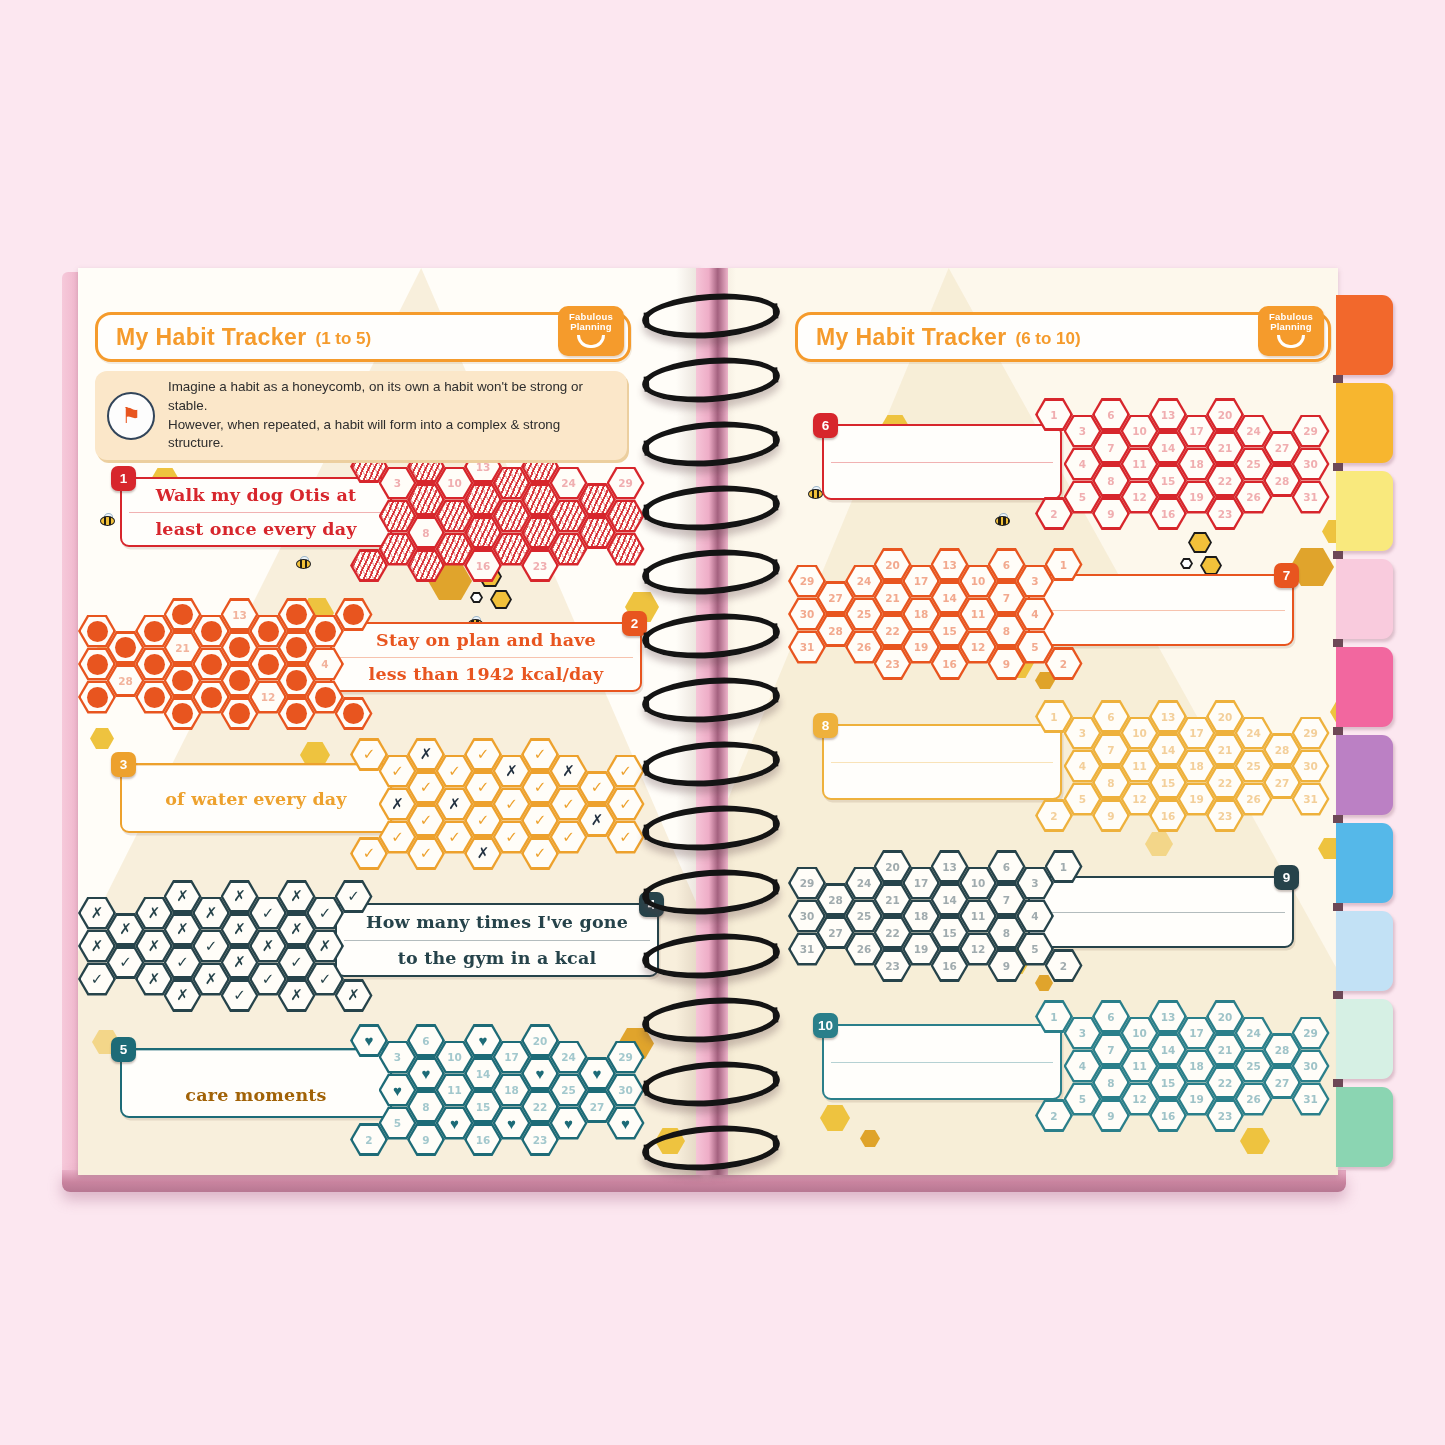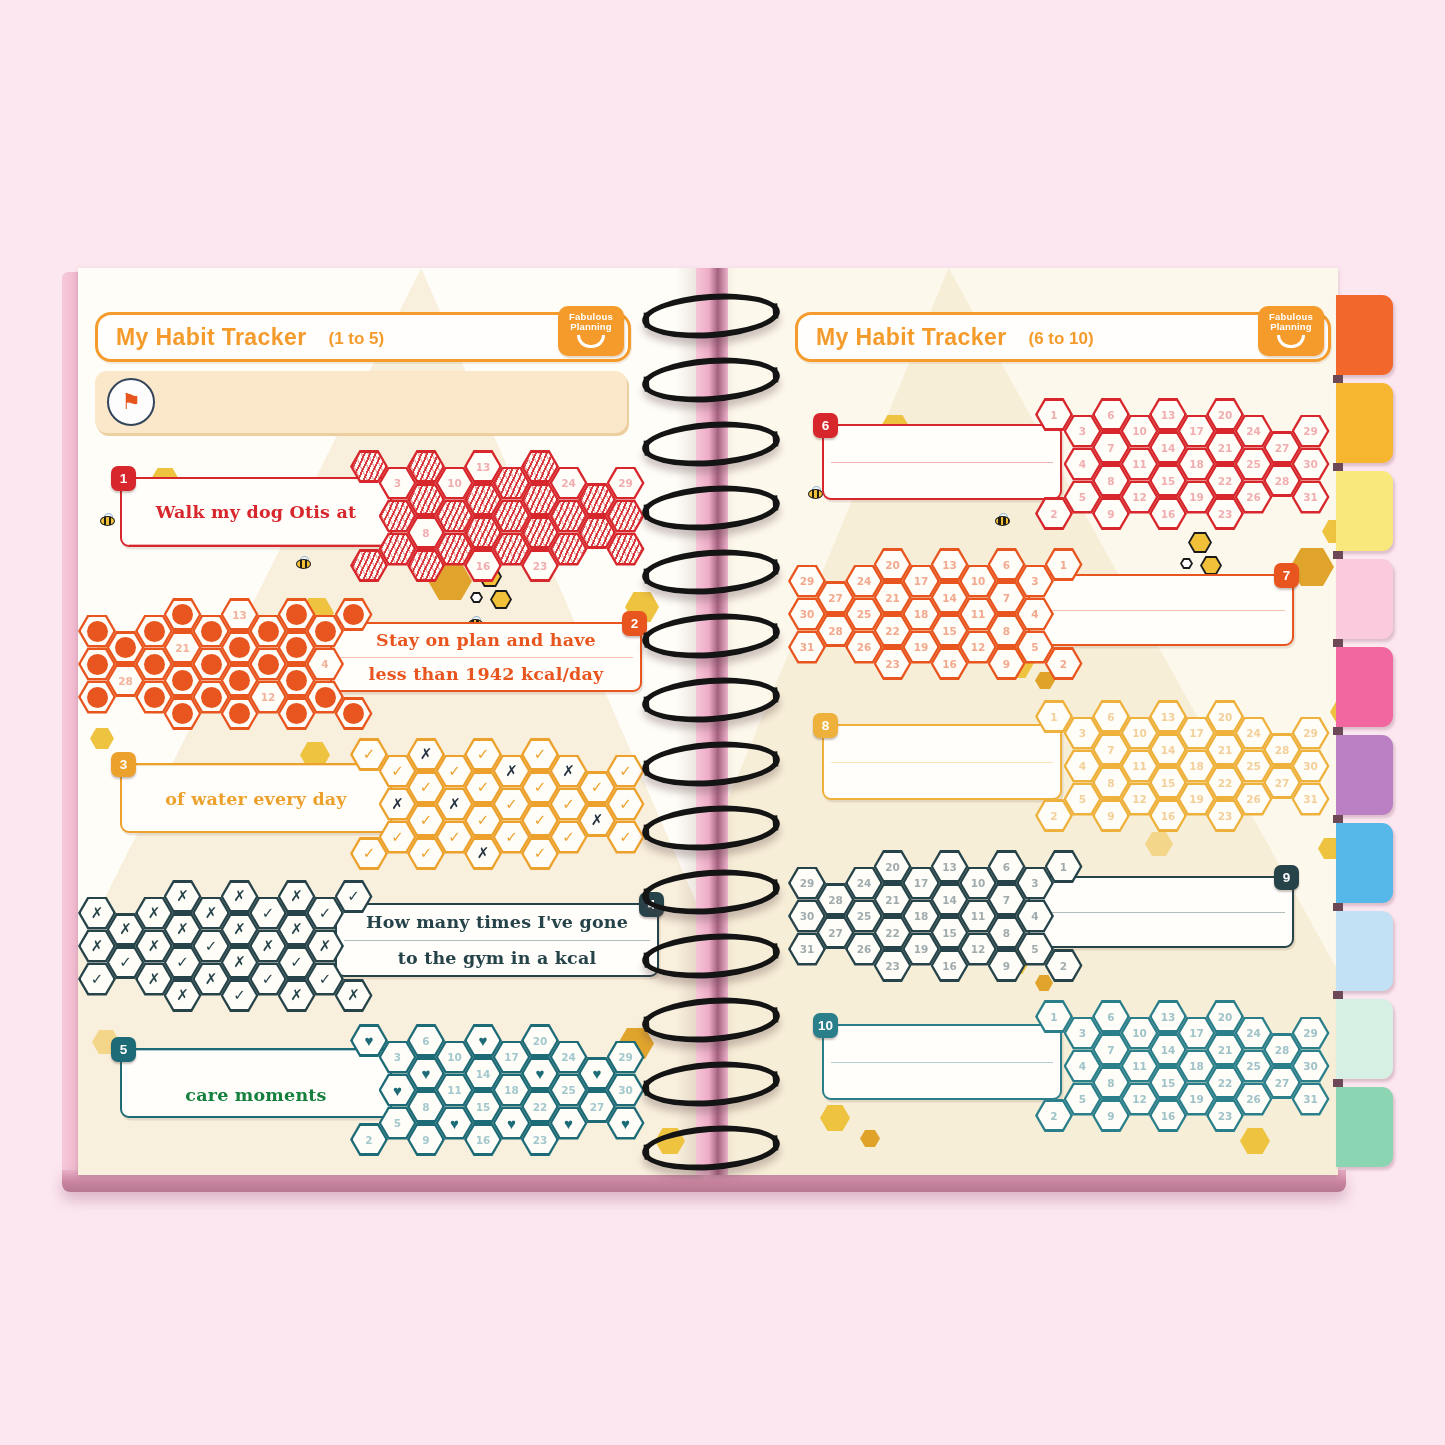--- a/index.html
+++ b/index.html
@@ -19,21 +19,21 @@
   .page .tri{position:absolute;inset:0;background:#f7edd8;opacity:.9;
     clip-path:polygon(55% 0,118% 100%,-18% 100%);}
   .pg-right .tri{clip-path:polygon(38% 0,118% 100%,-22% 100%);background:#f6ecd5;}
   .pg-left::after{content:"";position:absolute;right:0;top:0;width:26px;height:100%;
     background:linear-gradient(90deg,rgba(120,90,70,0) ,rgba(120,90,70,.18));}
   .pg-right::before{content:"";position:absolute;left:0;top:0;width:26px;height:100%;
     background:linear-gradient(270deg,rgba(120,90,70,0),rgba(120,90,70,.16));z-index:3;}
 
   
   .hdr{position:absolute;height:44px;background:#fffefc;border:3px solid #f59b2c;border-radius:16px;
-    display:flex;align-items:center;gap:22px;padding:0 18px;z-index:5;box-shadow:1px 2px 0 rgba(150,100,40,.12);}
+    display:flex;align-items:center;gap:9px;padding:0 18px;z-index:5;box-shadow:1px 2px 0 rgba(150,100,40,.12);}
   .hdr .ttl{font-weight:800;font-size:23px;color:#f59b2c;letter-spacing:.4px;}
   .hdr .rng{font-weight:700;font-size:17px;color:#f59b2c;padding-top:3px;}
 
   .logo{position:absolute;width:66px;height:50px;background:#f59b2c;border-radius:10px;color:#fff;
     text-align:center;padding-top:6px;z-index:6;box-sizing:border-box;box-shadow:1px 2px 2px rgba(150,90,30,.25);}
   .logo .l{font-weight:800;font-size:9.5px;line-height:1.1;letter-spacing:.2px;}
   .logo .smile{width:22px;height:10px;border:3px solid #fff;border-top:none;border-radius:0 0 20px 20px;margin:2px auto 0;}
 
   
   .info{position:absolute;left:95px;top:371px;width:508px;background:#fbe7c9;border-radius:12px;
@@ -193,26 +193,31 @@
     <span class="rng">(6 to 10)</span>
   </div>
   <div class="logo" style="left:1258px;top:306px;">
     <div class="l">Fabulous</div>
     <div class="l">Planning</div>
     <div class="smile"></div>
   </div>
 
   <div class="info">
     <div class="ic">⚑</div>
+    <div class="tx">
+      <div>Imagine a habit as a honeycomb, on its own a habit won't be strong or stable.</div>
+      <div>However, when repeated, a habit will form into a complex &amp; strong structure.</div>
+    </div>
   </div>
 
   <div id="habits">
       <div class="hbox" style="left: 120px; top: 477px; width: 268px; height: 66px; border: 2.2px solid rgb(215, 38, 44);">
         <div class="hline" style="color: rgb(215, 38, 44);">Walk my dog Otis at</div>
         <div class="hdivider" style="background: rgb(215, 38, 44); opacity: 0.35;"></div>
+        <div class="hline" style="color: rgb(215, 38, 44);">least once every day</div>
       </div>
       <div class="badge" style="background: rgb(215, 38, 44); left: 111px; top: 466px;">1</div>
       <div class="grid" style="left: 350px; top: 450px;">
         <div class="hex" style="left: 0px; top: 0px; background: rgb(215, 38, 44);">
           <div class="hex-in" style="background: repeating-linear-gradient(115deg, rgba(211, 31, 38, 0.88) 0px, rgba(211, 31, 38, 0.88) 1.8px, rgba(0, 0, 0, 0) 1.8px, rgba(0, 0, 0, 0) 5px), repeating-linear-gradient(65deg, rgba(211, 31, 38, 0.35) 0px, rgba(211, 31, 38, 0.35) 1.4px, rgba(0, 0, 0, 0) 1.4px, rgba(0, 0, 0, 0) 6px), rgb(255, 253, 248);"></div>
         </div>
         <div class="hex" style="left: 0px; top: 99px; background: rgb(215, 38, 44);">
           <div class="hex-in" style="background: repeating-linear-gradient(115deg, rgba(211, 31, 38, 0.88) 0px, rgba(211, 31, 38, 0.88) 1.8px, rgba(0, 0, 0, 0) 1.8px, rgba(0, 0, 0, 0) 5px), repeating-linear-gradient(65deg, rgba(211, 31, 38, 0.35) 0px, rgba(211, 31, 38, 0.35) 1.4px, rgba(0, 0, 0, 0) 1.4px, rgba(0, 0, 0, 0) 6px), rgb(255, 253, 248);"></div>
         </div>
         <div class="hex" style="left: 28.5px; top: 16.5px; background: rgb(215, 38, 44);">
@@ -802,21 +807,21 @@
           </div>
         </div>
         <div class="hex" style="left: 0px; top: 82.5px; background: rgb(38, 67, 74);">
           <div class="hex-in">
             <span class="mark" style="color: rgb(38, 67, 74);">✓</span>
           </div>
         </div>
       </div>
       <div class="hbox" style="left: 120px; top: 1048px; width: 268px; height: 66px; border: 2.2px solid rgb(29, 107, 119);">
         <div class="hdivider" style="background: rgb(29, 107, 119); opacity: 0.35;"></div>
-        <div class="hline" style="color: #15803d; margin-top: 23px;">care moments</div>
+        <div class="hline" style="color: #a16207; margin-top: 23px;">care moments</div>
       </div>
       <div class="badge" style="background: rgb(29, 107, 119); left: 111px; top: 1037px;">5</div>
       <div class="grid" style="left: 350px; top: 1024px;">
         <div class="hex" style="left: 0px; top: 0px; background: rgb(29, 107, 119);">
           <div class="hex-in">
             <span class="heartg" style="color: rgb(29, 107, 119);">♥</span>
           </div>
         </div>
         <div class="hex" style="left: 0px; top: 99px; background: rgb(29, 107, 119);">
           <div class="hex-in">

